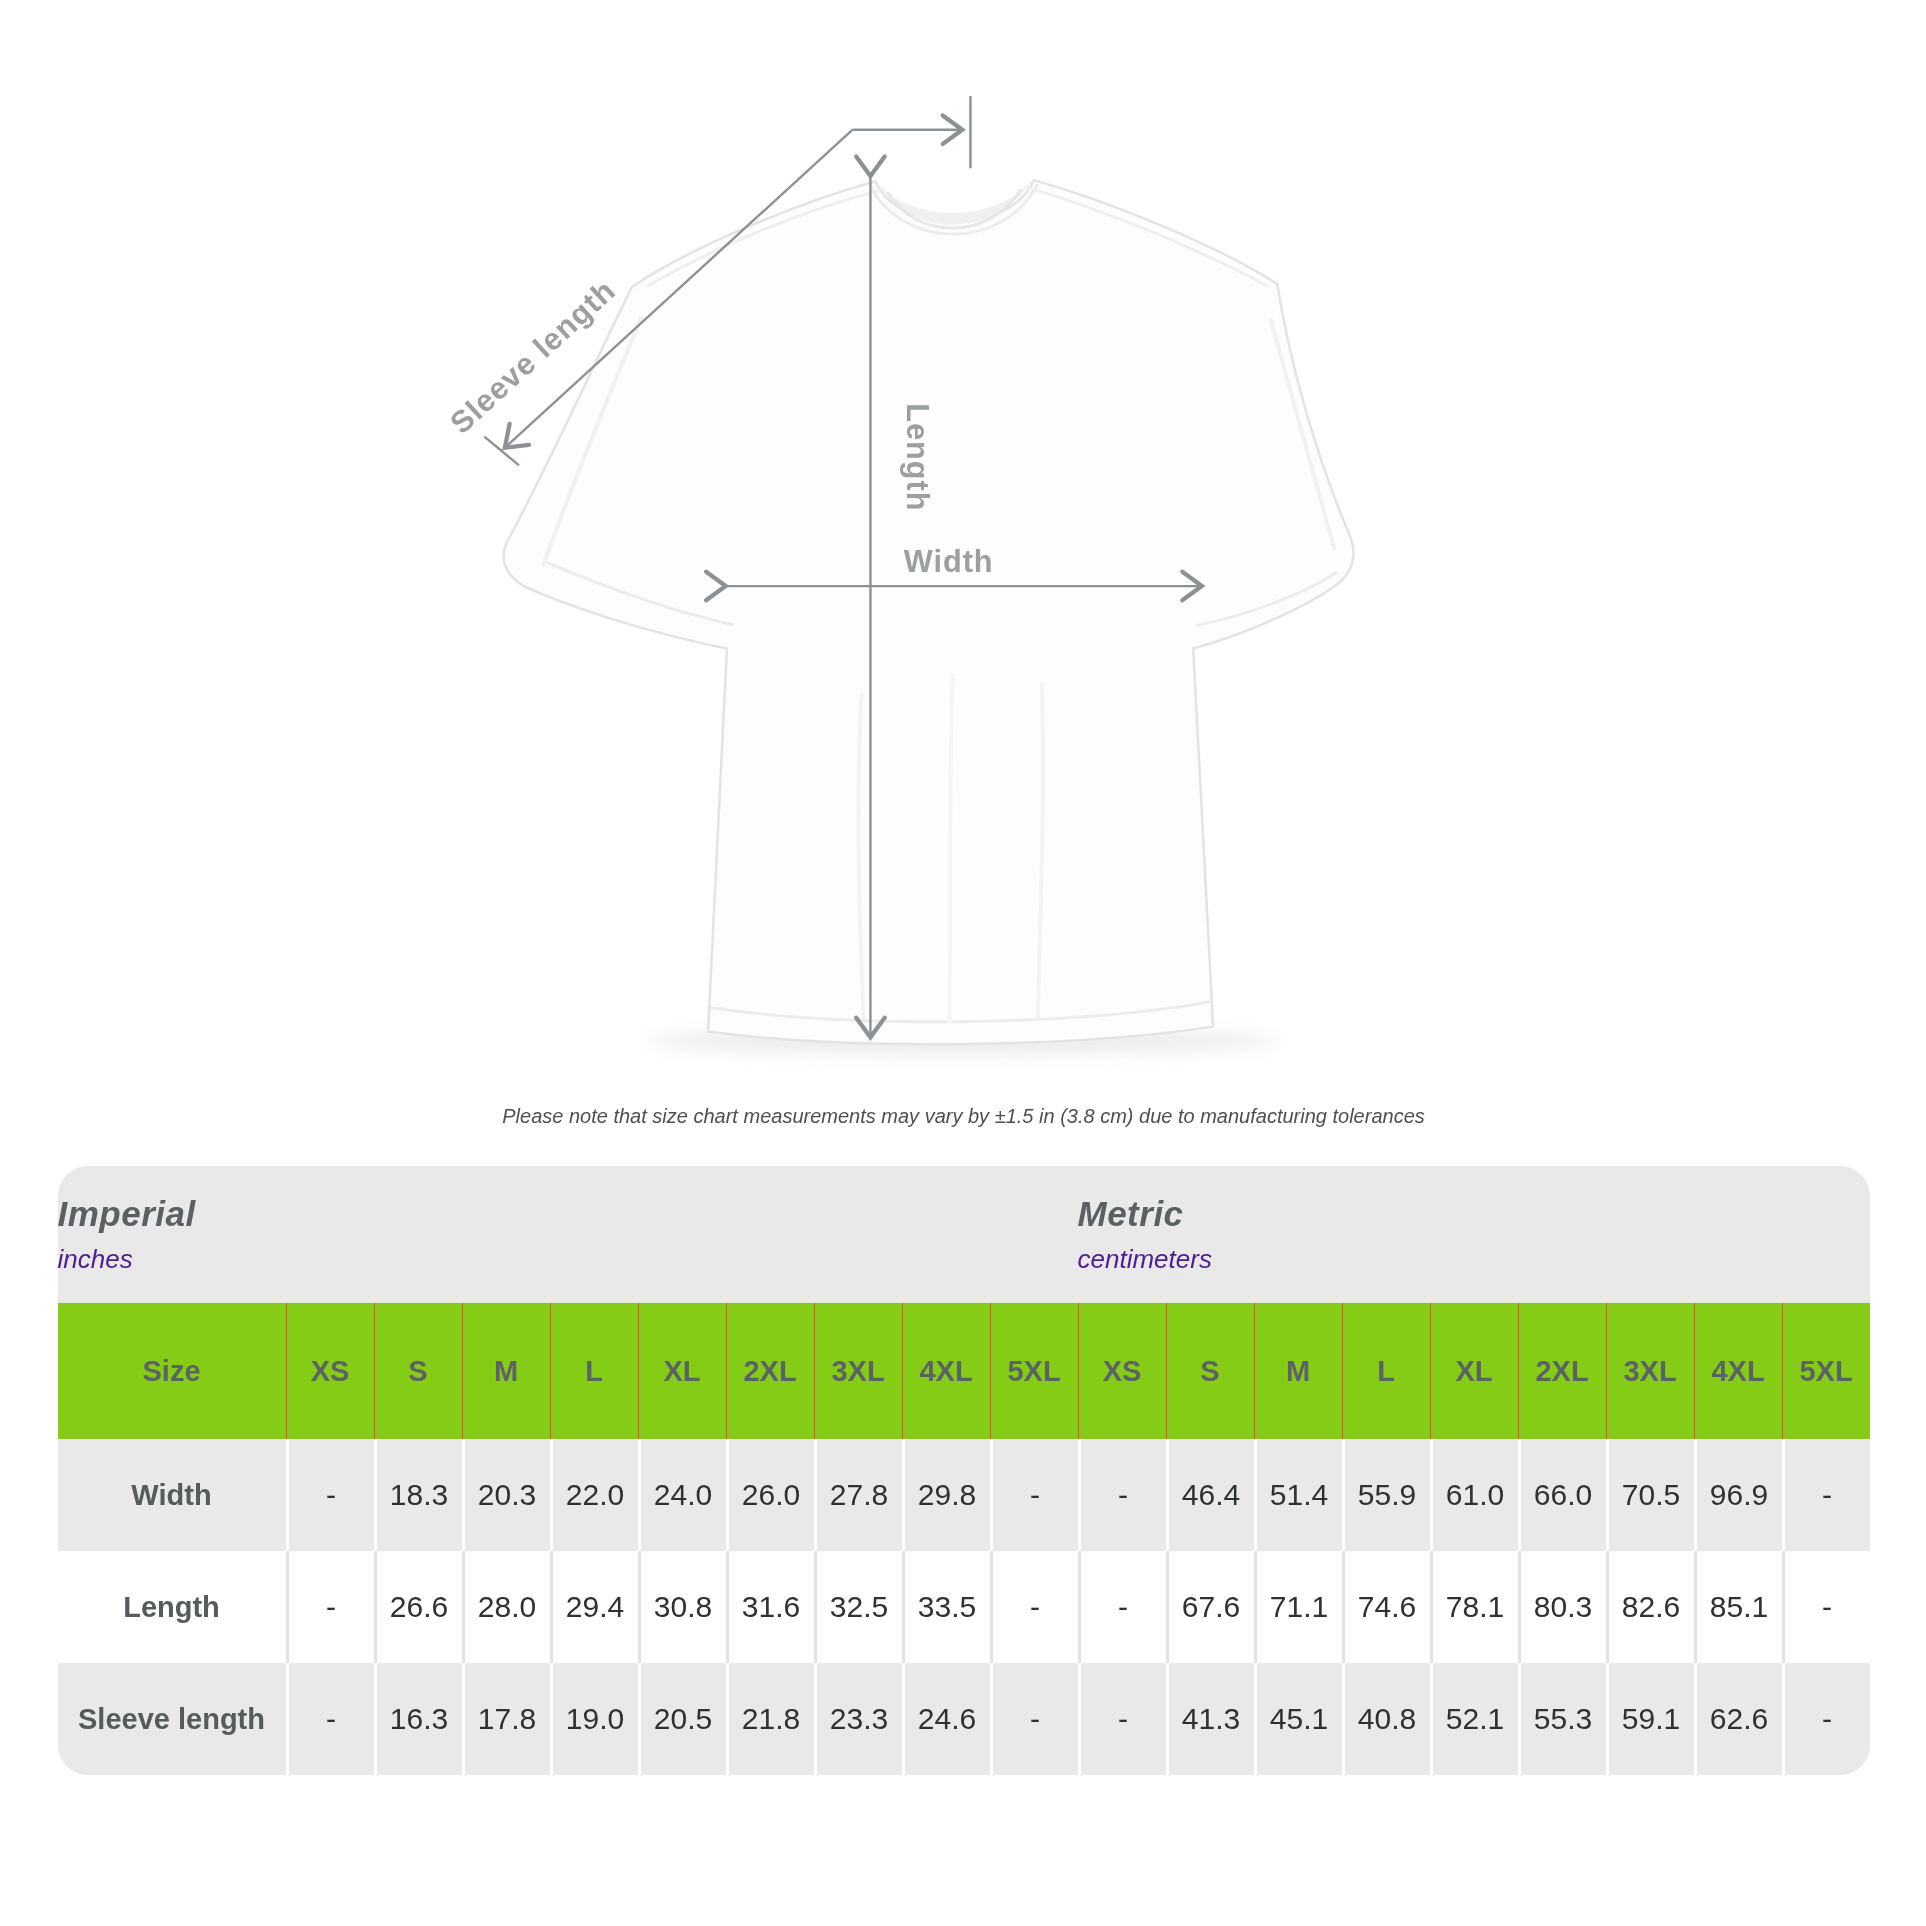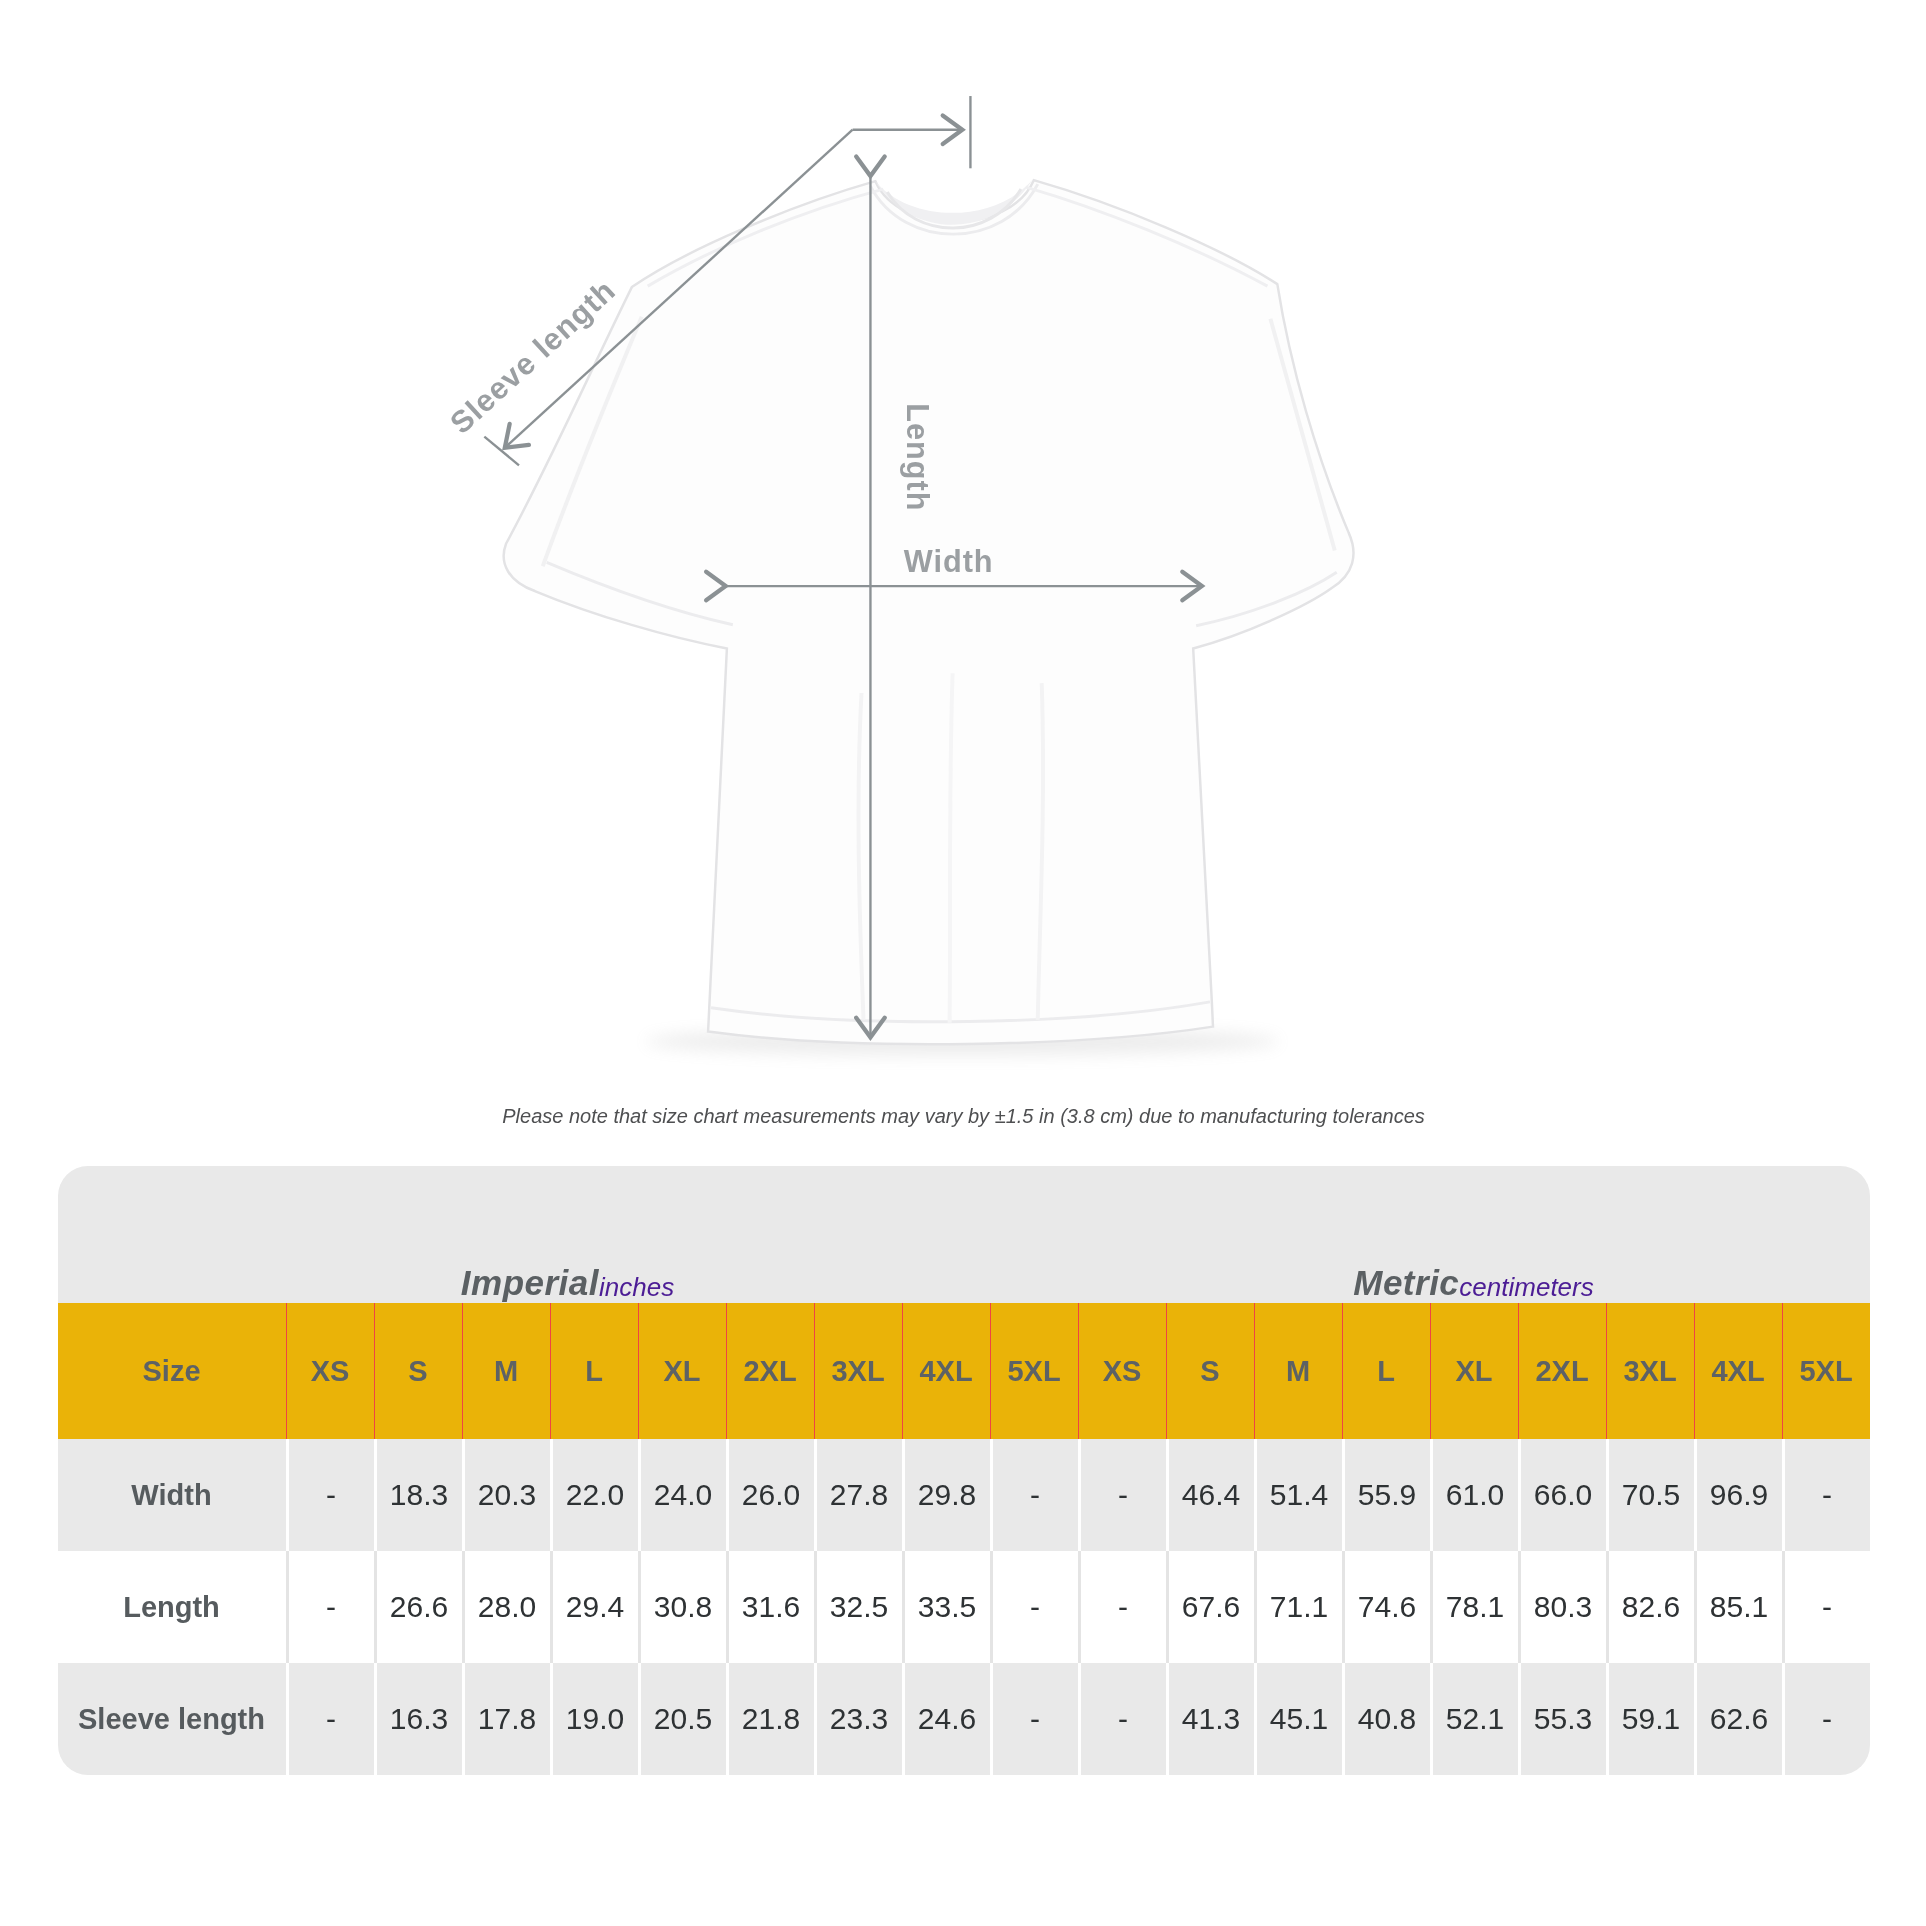--- a/index.html
+++ b/index.html
@@ -26,28 +26,28 @@
     margin:16px 0 0 0;text-align:center;font-style:italic;
     font-size:20px;color:#4e4f51;
   }
 
   
   .size-table{
     position:relative;width:1812px;margin:38px auto 0 auto;
     border-radius:30px;overflow:hidden;background:transparent;
   }
   .band{display:flex;height:137px;background:#e9e9e9;}
-  .band-half{display:flex;flex-direction:row;align-items:flex-end;justify-content:center;}
+  .band-half{display:flex;flex-direction:column;align-items:flex-start;justify-content:center;}
   .band-half.imperial{width:1020px;}
   .band-half.metric{width:792px;}
   .band-title{font-size:35px;font-weight:bold;font-style:italic;color:#5b6063;letter-spacing:0.5px;}
   .band-sub{font-size:26px;font-style:italic;color:#4c1d95;margin-top:10px;}
 
   .trow{display:flex;width:1812px;}
-  .trow.header{height:136px;background:#eab308;}
+  .trow.header{height:136px;background:#84cc16;}
   .trow.gray{background:#e9e9e9;}
   .trow.white{background:#ffffff;}
   .trow.data{height:112px;}
 
   .tcell{
     box-sizing:border-box;flex:0 0 88px;
     display:flex;align-items:center;justify-content:center;
   }
   .tcell.first{flex:0 0 228px;}
   .trow.header .tcell + .tcell{border-left:1px solid #ef4444;}

